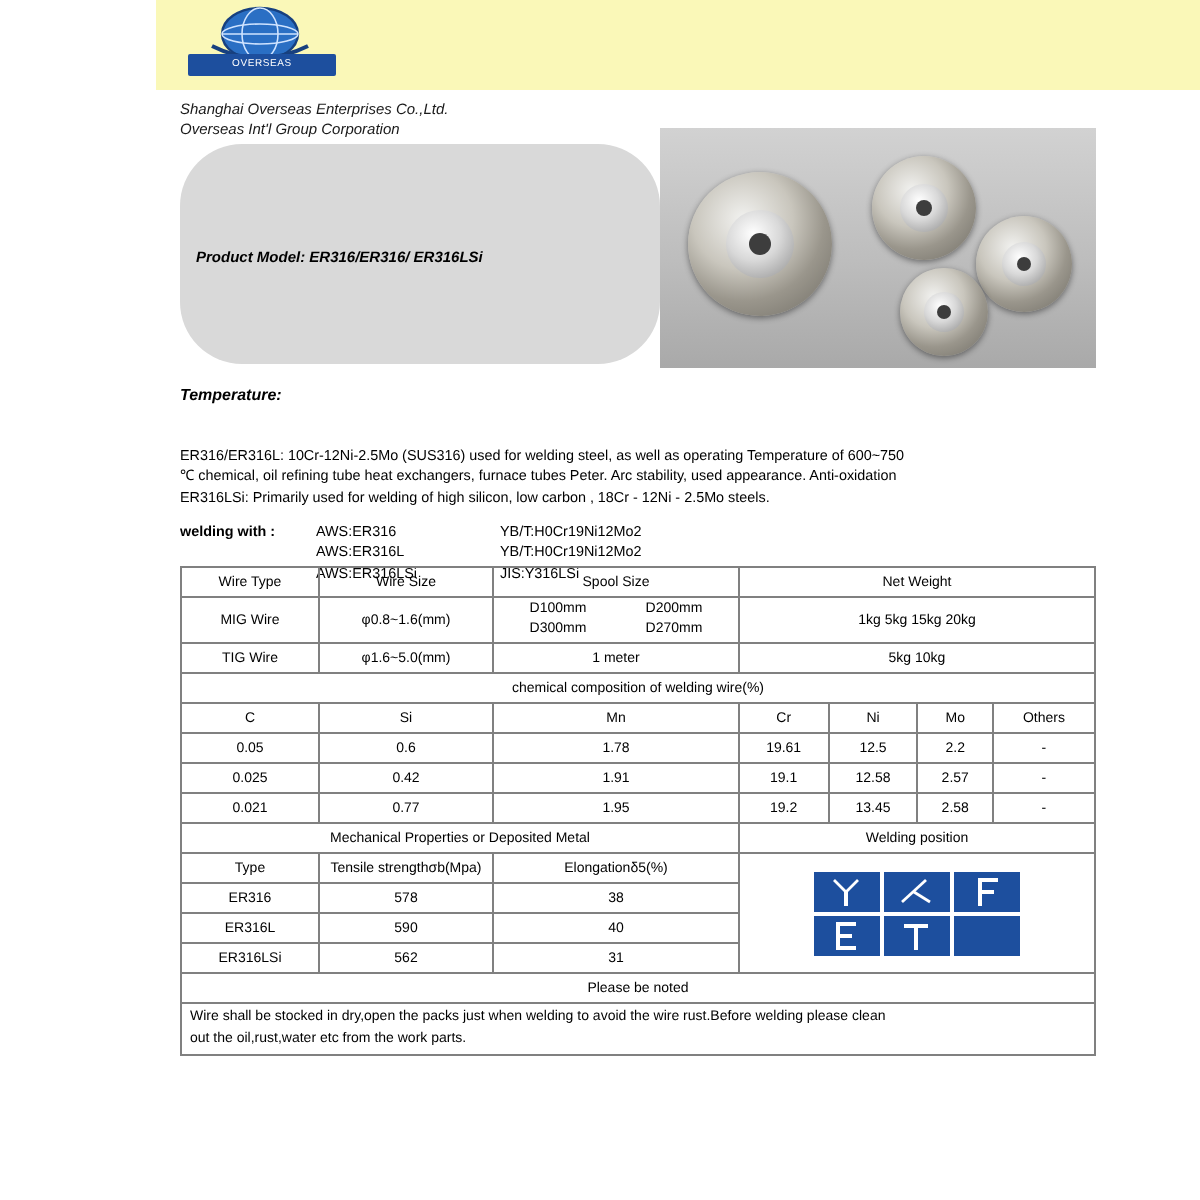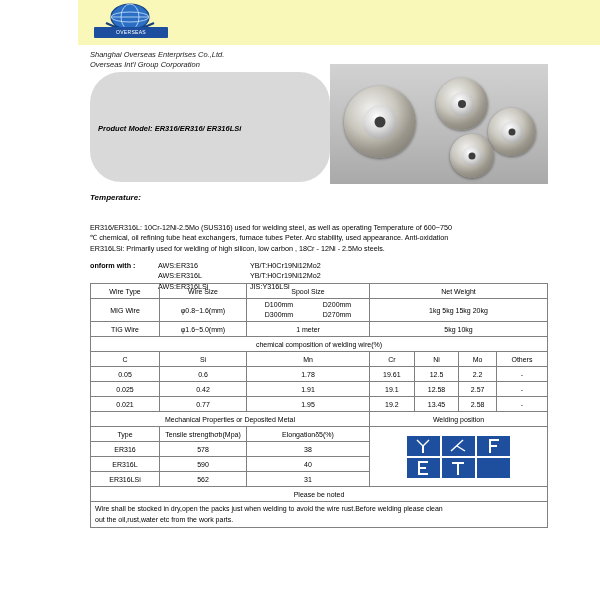--- a/index.html
+++ b/index.html
@@ -258,21 +258,21 @@
 
   <div class="app-head">Temperature:</div>
   <div class="app-body">
     <div>ER316/ER316L: 10Cr-12Ni-2.5Mo (SUS316) used for welding steel, as well as operating Temperature of 600~750</div>
     <div>℃ chemical, oil refining tube heat exchangers, furnace tubes Peter. Arc stability, used appearance. Anti-oxidation</div>
     <div>ER316LSi: Primarily used for welding of high silicon, low carbon , 18Cr - 12Ni - 2.5Mo steels.</div>
   </div>
 
   <div class="conform">
     <div class="cols">
-      <b>onform with :</b>
+      <b>welding with :</b>
       <span>AWS:ER316</span>
       <span>YB/T:H0Cr19Ni12Mo2</span>
     </div>
     <div class="cols">
       <span></span>
       <span>AWS:ER316L</span>
       <span>YB/T:H0Cr19Ni12Mo2</span>
     </div>
     <div class="cols">
       <span></span>

